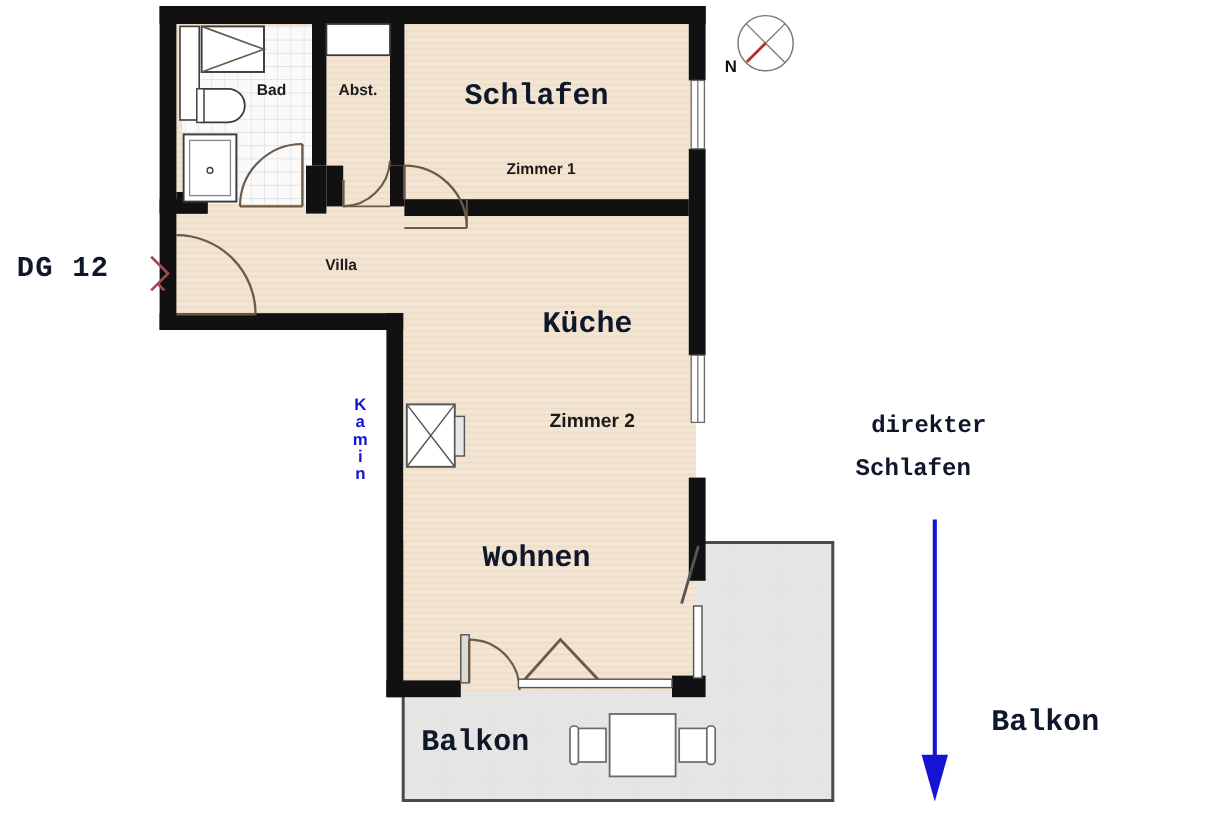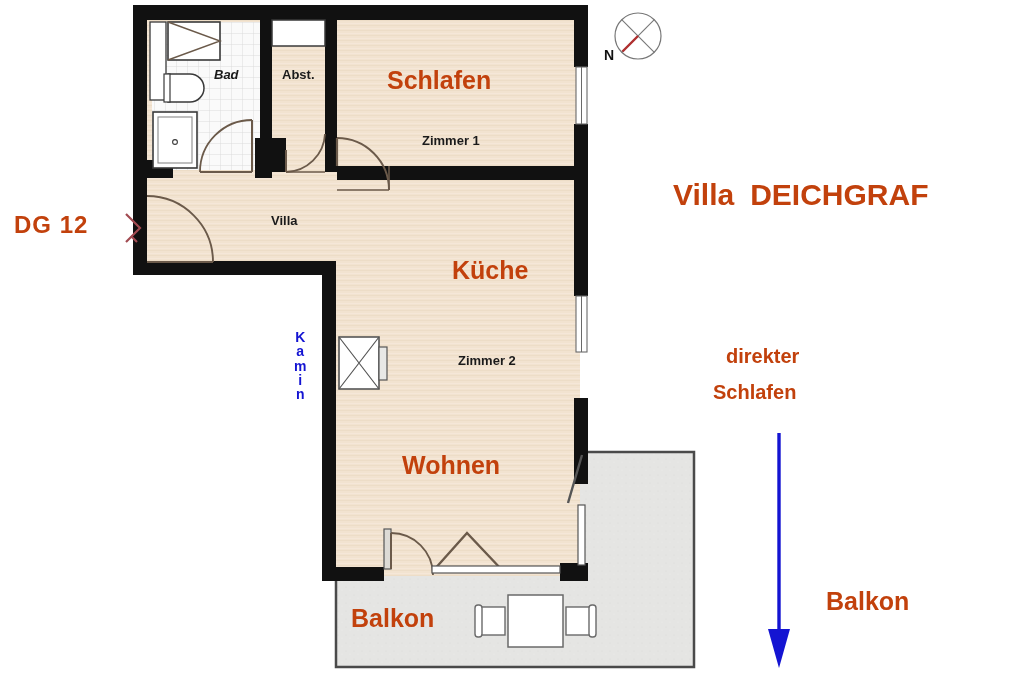--- a/index.html
+++ b/index.html
@@ -25,38 +25,38 @@
     height: 683px;
   }
   
   .lbl {
     position: absolute;
     white-space: nowrap;
     line-height: 1;
     pointer-events: none;
   }
   .room-blue {
-    color: #c2410c;
+    color: #0f172a;
     font-weight: bold;
-    font-family: Liberation Sans, sans-serif;
+    font-family: Liberation Mono, monospace;
   }
   .room-black {
     color: #1a1a1a;
     font-weight: bold;
     font-family: "Liberation Sans", sans-serif;
   }
   .t-schlafen { left: 387px; top: 68px;  font-size: 25px; }
   .t-kueche   { left: 452px; top: 213px; font-size: 25px; margin-top: 45px; }
   .t-wohnen   { left: 390px; top: 453px; font-size: 25px; margin-left: 12px; }
   .t-balkon   { left: 351px; top: 606px; font-size: 25px; }
-  .t-bad      { left: 214px; top: 68px;  font-size: 13px; font-style: italic; }
+  .t-bad      { left: 214px; top: 68px;  font-size: 13px; }
   .t-abst     { left: 282px; top: 68px;  font-size: 13px; }
   .t-flur     { left: 271px; top: 214px; font-size: 13px; }
   .t-zimmer1  { left: 422px; top: 134px; font-size: 13px; }
-  .t-zimmer2  { left: 458px; top: 354px; font-size: 13px; }
+  .t-zimmer2  { left: 458px; top: 344px; font-size: 16px; }
   .t-dg12     { left: 14px;  top: 213px; font-size: 24px; letter-spacing: 1px;}
   .t-villa    { left: 673px; top: 180px; font-size: 30px; }
   .t-villa .sp { display:inline-block; width: 16px; }
   .t-direkter { left: 726px; top: 346px; font-size: 20px; }
   .t-meerblick{ left: 713px; top: 382px; font-size: 20px; }
   .t-ostsee   { left: 826px; top: 589px; font-size: 25px; }
   .t-north    { left: 604px; top: 48px;  font-size: 14px; color:#111; font-weight: bold;}
 
   .kamin-wrap {
     position: absolute;
@@ -271,22 +271,19 @@
   <div class="kamin-wrap">
     <span>K</span>
     <span>a</span>
     <span>m</span>
     <span>i</span>
     <span>n</span>
   </div>
 
   <div class="lbl room-blue t-dg12">DG 12</div>
 
-  <div class="lbl room-blue t-villa">
-    <span>Villa</span><span class="sp"></span><span>DEICHGRAF</span>
-  </div>
 
   <div class="lbl room-blue t-direkter">direkter</div>
   <div class="lbl room-blue t-meerblick">Schlafen</div>
   <div class="lbl room-blue t-ostsee">Balkon</div>
   <div class="lbl t-north">N</div>
 
 </div>
 
 </body></html>

